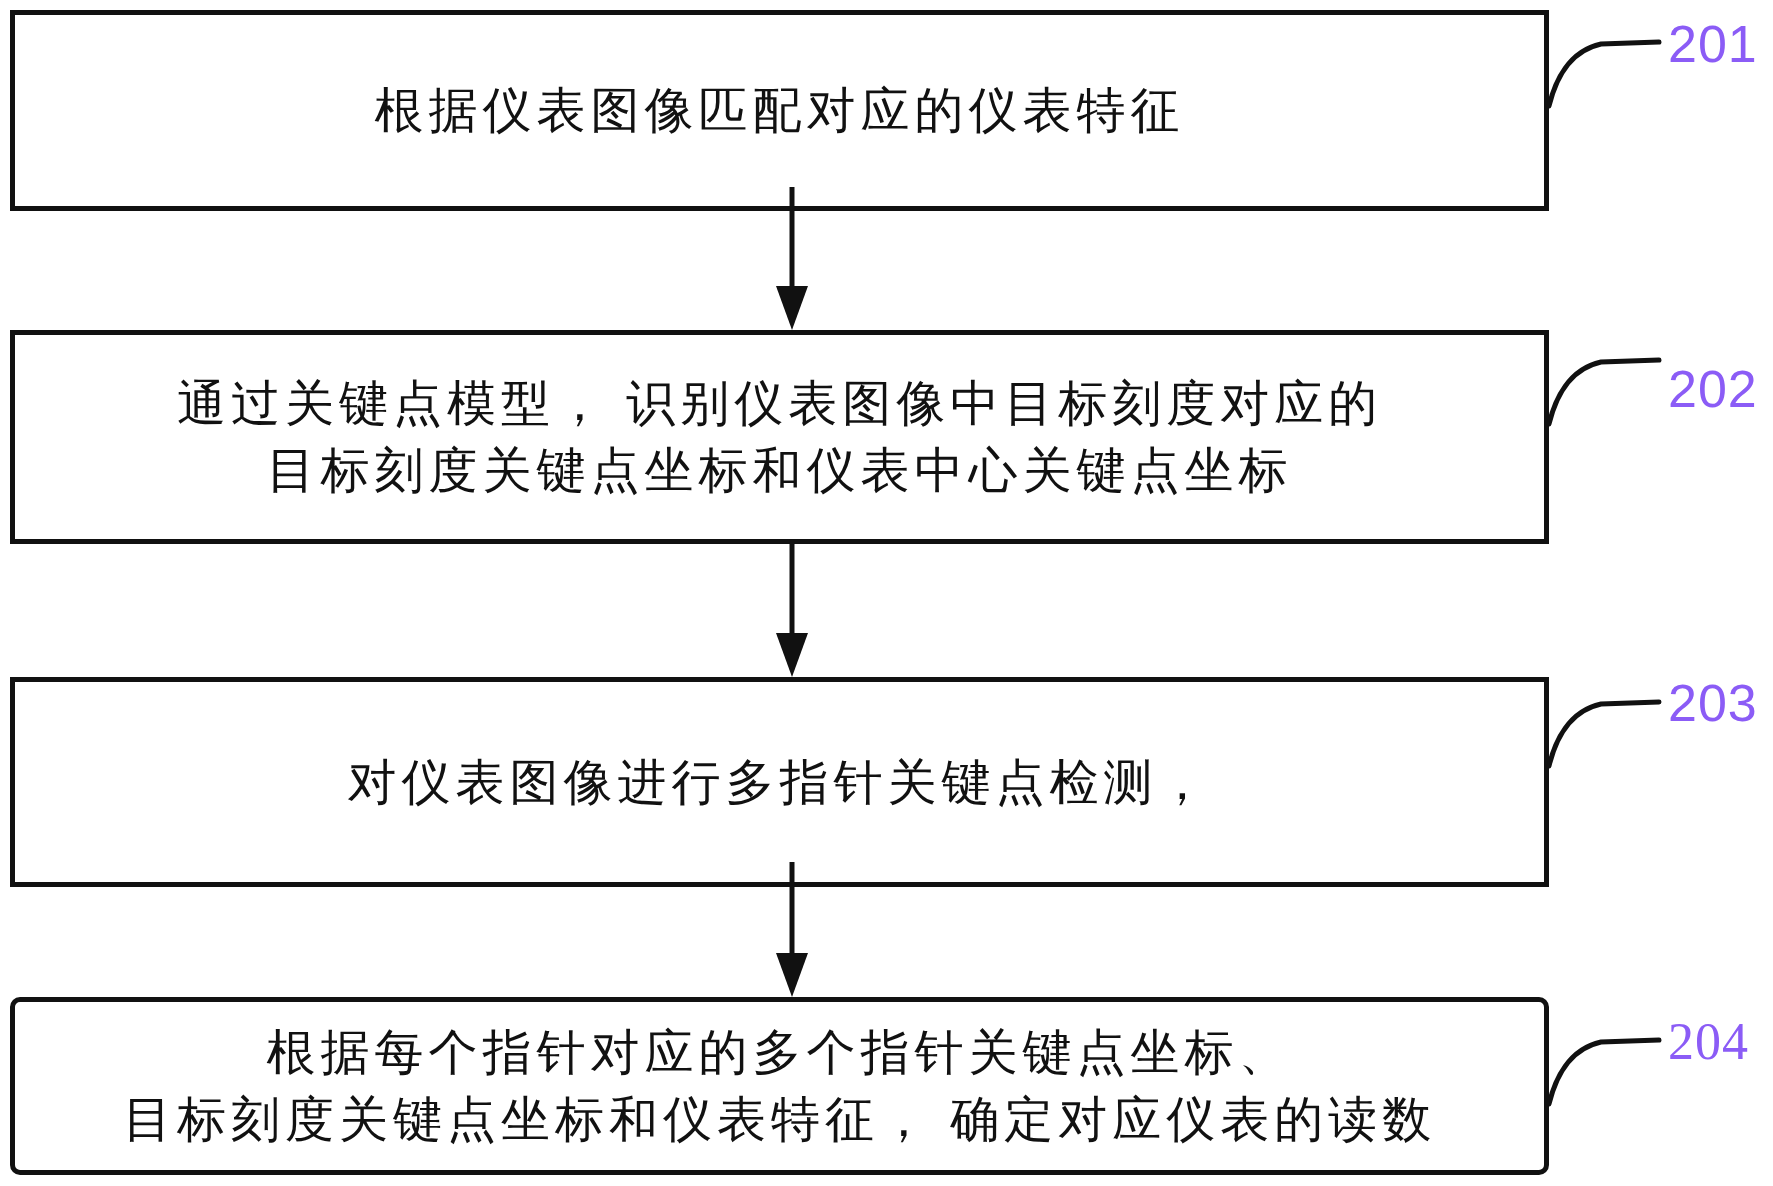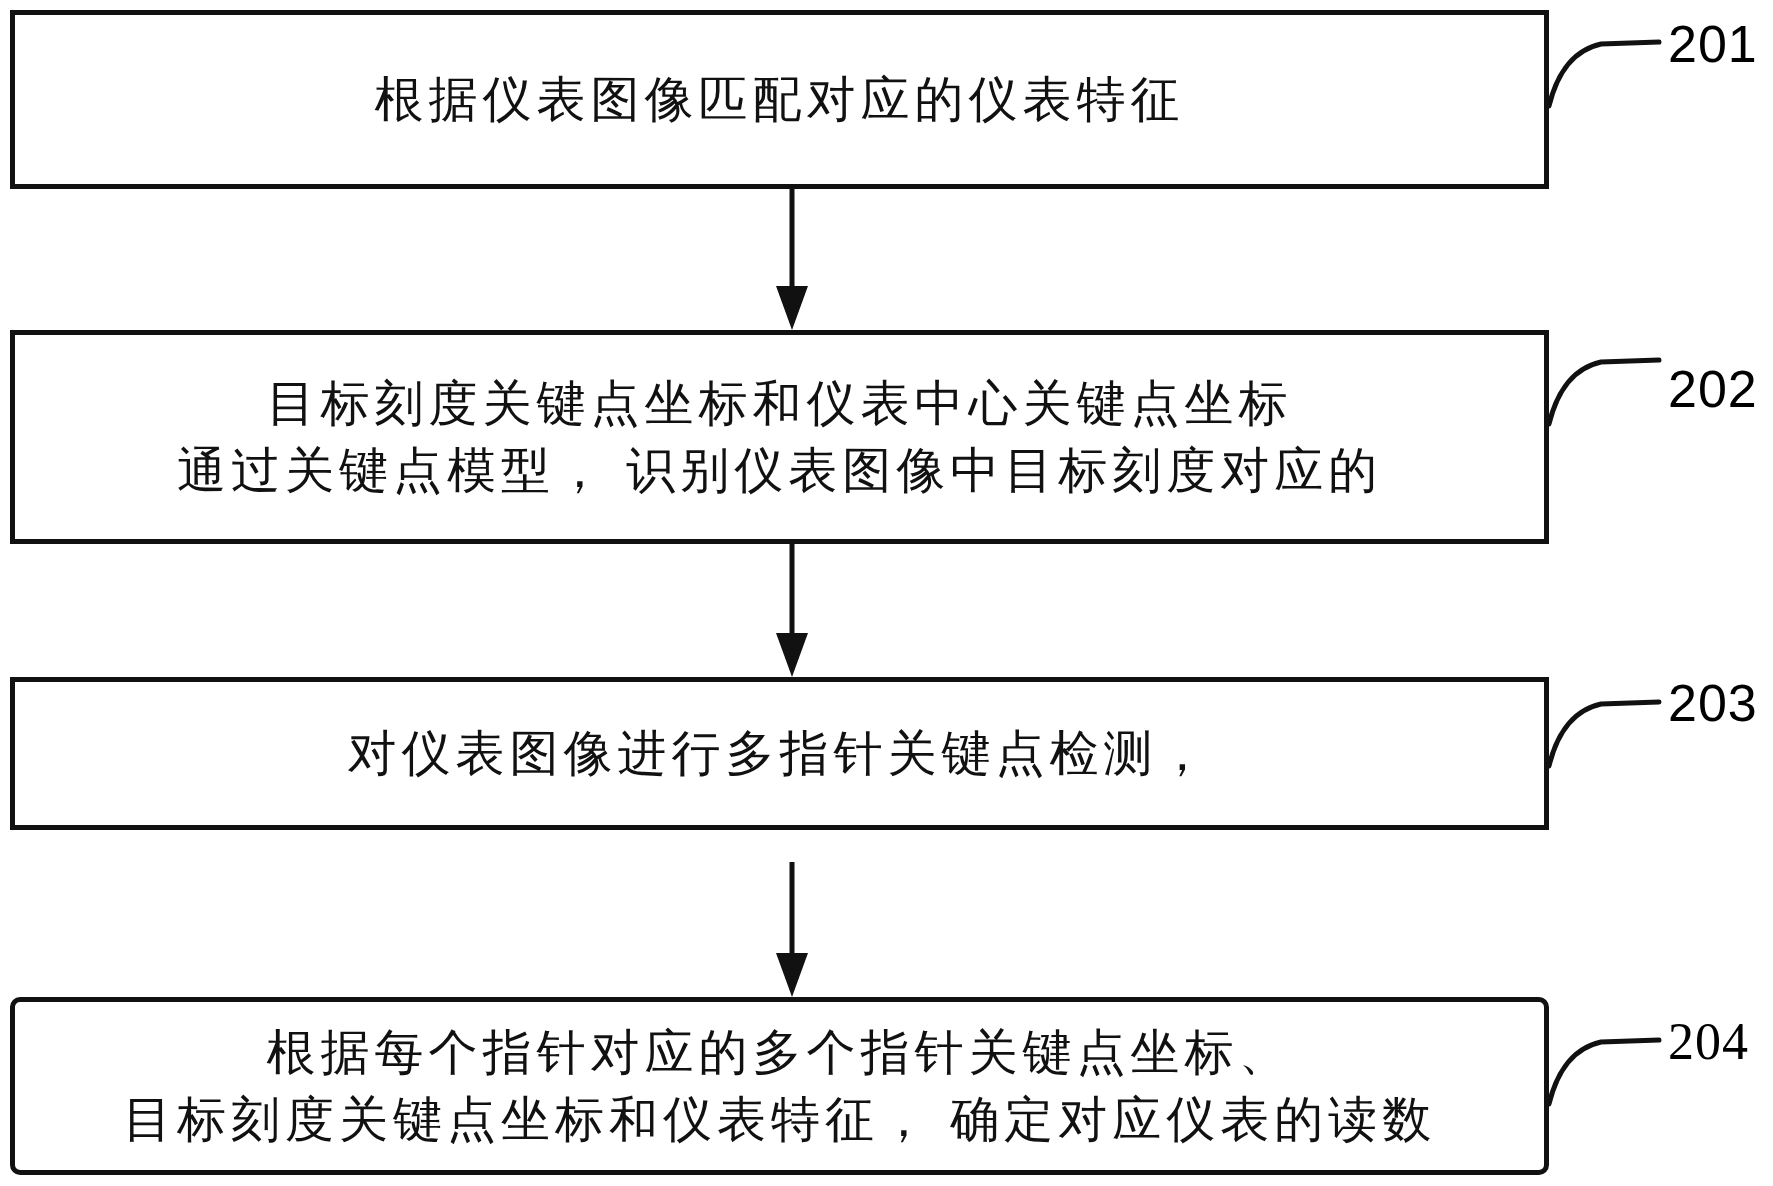--- a/index.html
+++ b/index.html
@@ -24,43 +24,43 @@
     align-items: center;
     text-align: center;
   }
   .step-line {
     font-size: 49px;
     line-height: 67px;
     letter-spacing: 5px;
     color: #111111;
     white-space: nowrap;
   }
-  .box-1 { top: 10px;  height: 179px; }
+  .box-1 { top: 10px;  height: 201px; }
   .box-2 { top: 330px; height: 214px; }
-  .box-3 { top: 677px; height: 153px; }
+  .box-3 { top: 677px; height: 210px; }
   .box-4 { top: 997px; height: 178px; border-radius: 10px; }
 
   .down-arrow { position: absolute; left: 772px; width: 40px; }
   .arrow-1 { top: 187px; height: 143px; }
   .arrow-2 { top: 542px; height: 135px; }
   .arrow-3 { top: 862px; height: 135px; }
 
   .ref-connector { position: absolute; left: 1545px; width: 120px; height: 74px; }
   .conn-1 { top: 36px; }
   .conn-2 { top: 354px; }
   .conn-3 { top: 696px; }
   .conn-4 { top: 1034px; }
 
   .ref-label {
     position: absolute;
     left: 1668px;
     font-family: "Liberation Sans", sans-serif;
     font-size: 52px;
     line-height: 52px;
-    color: #000000;
+    color: #8b5cf6;
     letter-spacing: 1px;
   }
   .ref-1 { top: 18px; }
   .ref-2 { top: 336px; margin-top: 27px; }
   .ref-3 { top: 677px; }
   .ref-4 { top: 1016px; font-family: Liberation Serif, serif; }
 </style>
 </head>
 <body>
 
@@ -69,22 +69,22 @@
   <div class="step-box box-1">
     <div class="step-line">根据仪表图像匹配对应的仪表特征</div>
   </div>
 
   <svg class="down-arrow arrow-1" viewBox="0 0 40 143">
     <line x1="20" y1="0" x2="20" y2="102" stroke="#111111" stroke-width="5"></line>
     <polygon points="4,99 36,99 20,143" fill="#111111"></polygon>
   </svg>
 
   <div class="step-box box-2">
+    <div class="step-line">通过关键点模型， 识别仪表图像中目标刻度对应的</div>
     <div class="step-line">目标刻度关键点坐标和仪表中心关键点坐标</div>
-    <div class="step-line">通过关键点模型， 识别仪表图像中目标刻度对应的</div>
   </div>
 
   <svg class="down-arrow arrow-2" viewBox="0 0 40 135">
     <line x1="20" y1="0" x2="20" y2="94" stroke="#111111" stroke-width="5"></line>
     <polygon points="4,91 36,91 20,135" fill="#111111"></polygon>
   </svg>
 
   <div class="step-box box-3">
     <div class="step-line">对仪表图像进行多指针关键点检测，</div>
   </div>

